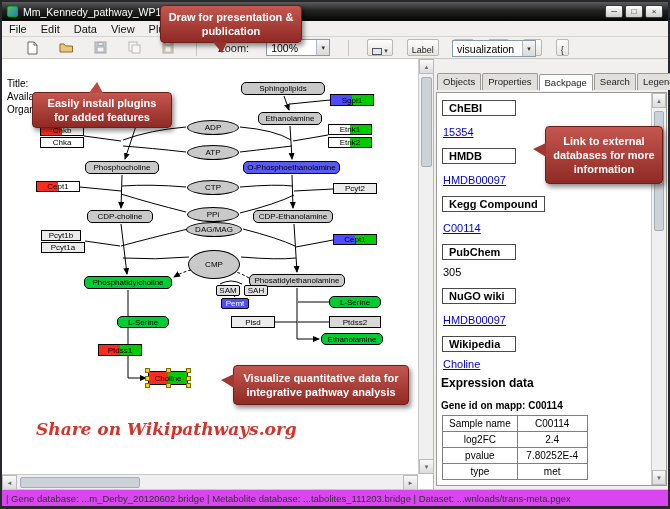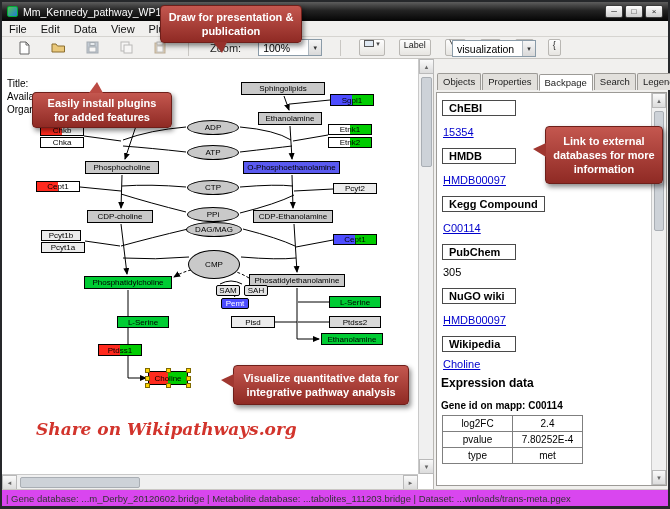--- a/index.html
+++ b/index.html
@@ -11,42 +11,42 @@
   .app-icon{width:11px;height:11px;margin:0 5px 0 5px;border-radius:2px;
     background:linear-gradient(135deg,#57c24e,#1d7bd6);border:1px solid #0a3}
   .win-title{color:#fff;font-size:10.5px;white-space:nowrap;overflow:hidden;flex:1}
   .winbtns{display:flex;gap:2px;margin-right:5px}
   .winbtn{width:18px;height:13px;background:linear-gradient(#fdfdfd,#cfcfcf);border:1px solid #3a3a3a;
     font-size:8px;line-height:11px;text-align:center;color:#222;border-radius:2px}
   .menubar{position:absolute;left:2px;top:21px;width:666px;height:16px;background:#f1f0ee;
     border-bottom:1px solid #d6d4d0;display:flex;align-items:center;z-index:29}
   .menu-item{font-size:11px;color:#111;padding:1px 7px}
   .toolbar{position:absolute;left:2px;top:37px;width:666px;height:22px;background:#f1f0ee;
-    border-bottom:1px solid #c8c6c2;display:flex;align-items:center;padding-left:12px;gap:14px;z-index:28}
+    border-bottom:1px solid #c8c6c2;display:flex;align-items:center;padding-left:20px;gap:14px;z-index:28}
   .tb-ico{width:20px;height:18px;display:flex;align-items:center;justify-content:center}
   .tb-ico.dis{opacity:.45}
   .tb-sep{width:1px;height:16px;background:#c9c7c3;margin:0 4px}
   .tb-label{font-size:11px;color:#222;margin:0 3px}
   .combo{background:#fff;border:1px solid #8a9ba8;font-size:10.5px;display:flex;align-items:center;height:17px}
   .combo .val{flex:1;padding:0 4px;white-space:nowrap;overflow:hidden}
   .combo .arr{width:13px;height:100%;background:linear-gradient(#f6f6f6,#d9d9d9);border-left:1px solid #aeb8c0;
     display:flex;align-items:center;justify-content:center;font-size:7px;color:#333}
   .tbtn{height:17px;border:1px solid #b9b7b3;background:linear-gradient(#fdfdfd,#e7e5e1);font-size:9px;
-    display:flex;align-items:flex-start;justify-content:center;gap:2px;padding:0 4px;border-radius:2px;color:#222}
+    display:flex;align-items:flex-end;justify-content:center;gap:2px;padding:0 4px;border-radius:2px;color:#222}
   .tbtn .dnarr{font-size:7px;color:#444}
   .dn-ico{width:10px;height:7px;border:1px solid #555;background:#dfe8f2}
   
   .canvas{position:absolute;left:2px;top:59px;width:431px;height:430px;background:#fff;z-index:1}
   .edges{position:absolute;left:0;top:0;z-index:4;pointer-events:none}
   .cinfo{position:absolute;font-size:10px;color:#000;z-index:5;white-space:nowrap}
   .pnode{position:absolute;border:1px solid #000;z-index:10;background:#c9c9c9}
   .pnode .nlbl{position:absolute;inset:0;display:flex;align-items:center;justify-content:center;
     font-size:8px;color:#000;white-space:nowrap;z-index:2}
   .pnode.wlbl .nlbl{color:#fff}
-  .met{border-radius:0}
+  .met{border-radius:5px}
   .small{border-radius:2px}
   .ell{border-radius:50%}
   .gene{display:flex;border-radius:0}
   .gene .half{flex:1;height:100%}
   .hdl{position:absolute;width:5px;height:5px;background:#ffd400;border:1px solid #7e6900;z-index:12}
   
   .sb{position:absolute;background:#f0f0f0;z-index:15}
   .sb-btn{position:absolute;background:linear-gradient(#fafafa,#dcdcdc);border:1px solid #b9b9b9;
     color:#666;font-size:6px;display:flex;align-items:center;justify-content:center}
   .sb-thumb{position:absolute;background:#cdd2d8;border:1px solid #a9aeb4;border-radius:2px}
@@ -394,20 +394,24 @@
     <span class="bp-head" style="top:151px">PubChem</span>
     <span class="bp-val" style="top:173px">305</span>
     <span class="bp-head" style="top:195px">NuGO wiki</span>
     <a class="bp-link" style="top:221px">HMDB00097</a>
     <span class="bp-head" style="top:243px">Wikipedia</span>
     <a class="bp-link" style="top:265px">Choline</a>
     <span class="bp-bold" style="top:283px">Expression data</span>
     <span class="bp-small" style="top:307px">Gene id on mapp: C00114</span>
     <table class="bp-table" style="top:322px">
       <tbody>
+          <tr>
+        <td>Sample name</td>
+        <td>C00114</td>
+      </tr>
       <tr>
         <td>log2FC</td>
         <td>2.4</td>
       </tr>
       <tr>
         <td>pvalue</td>
         <td>7.80252E-4</td>
       </tr>
       <tr>
         <td>type</td>

